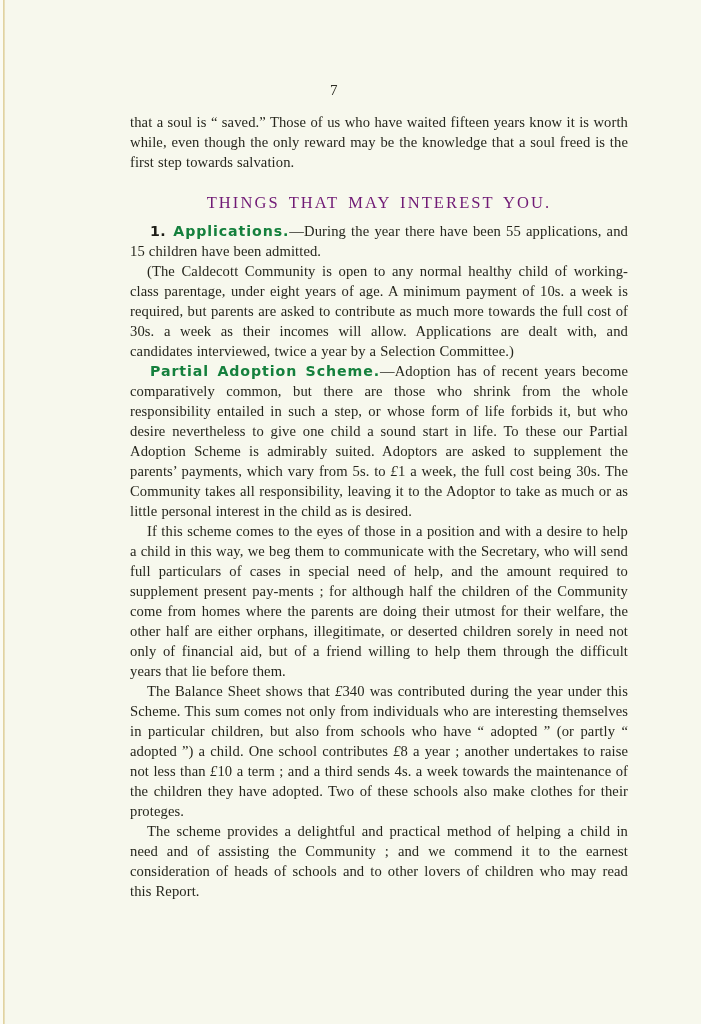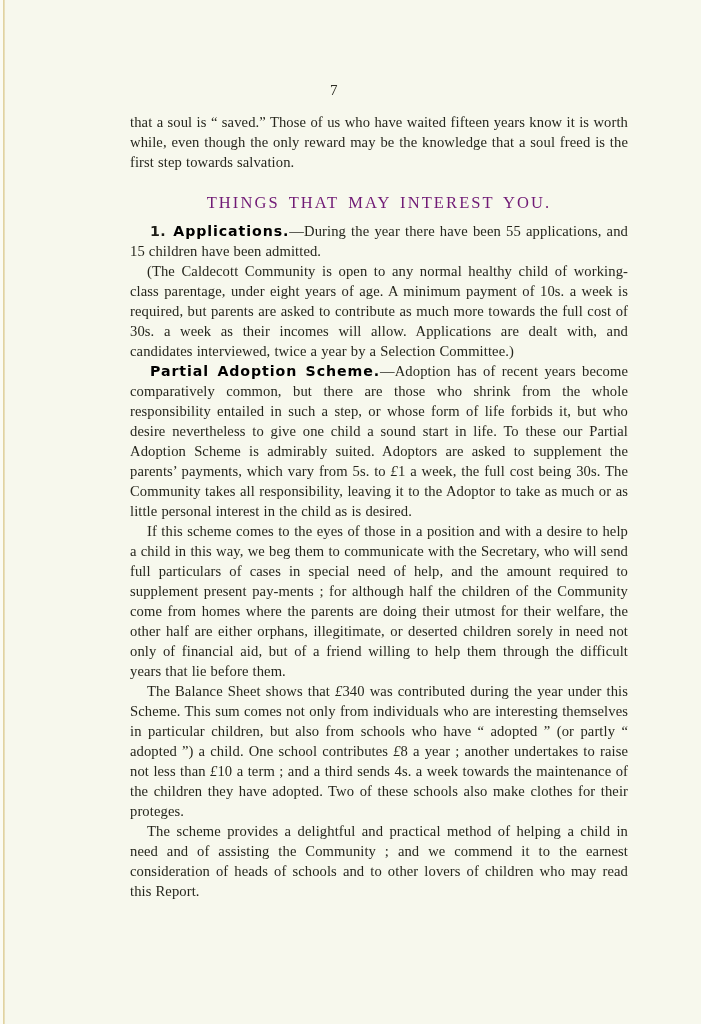--- a/index.html
+++ b/index.html
@@ -93,21 +93,21 @@
     color: #701a75;
     font-family: "Liberation Serif", "DejaVu Serif", serif;
   }
 
   
   .run-in {
     font-family: "DejaVu Sans", "Liberation Sans", sans-serif;
     font-weight: bold;
     font-size: 14.2px;
     letter-spacing: 0.9px;
-    color: #000000;
+    color: #15803d;
   }
   .run-in-num {
     font-family: "DejaVu Sans", "Liberation Sans", sans-serif;
     font-weight: bold;
     font-size: 14.2px;
     letter-spacing: 0.5px;
     color: #1d1d16;
     margin-right: 7px;
   }
   .pound {

